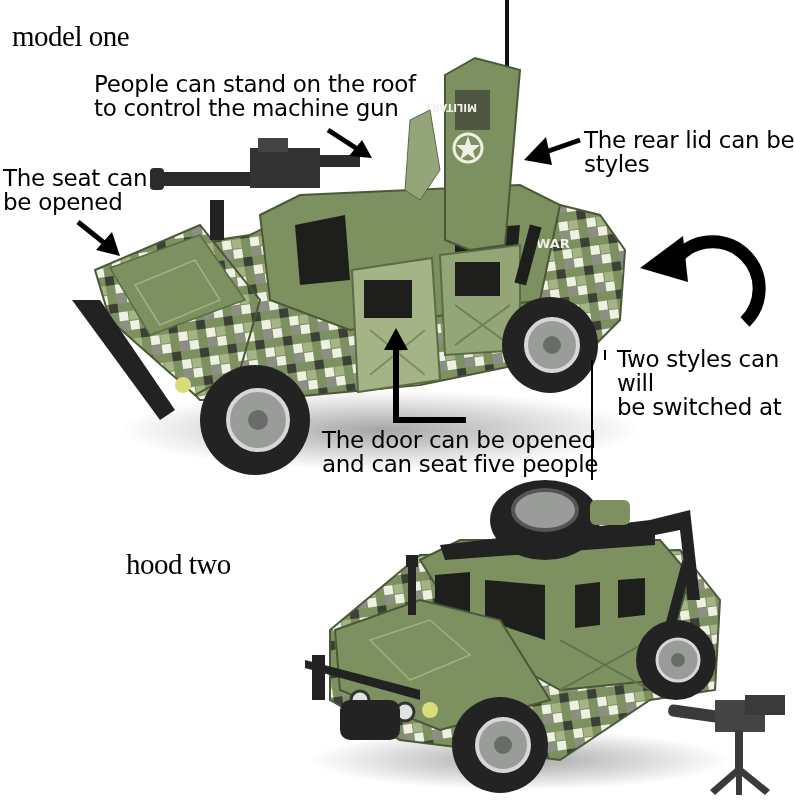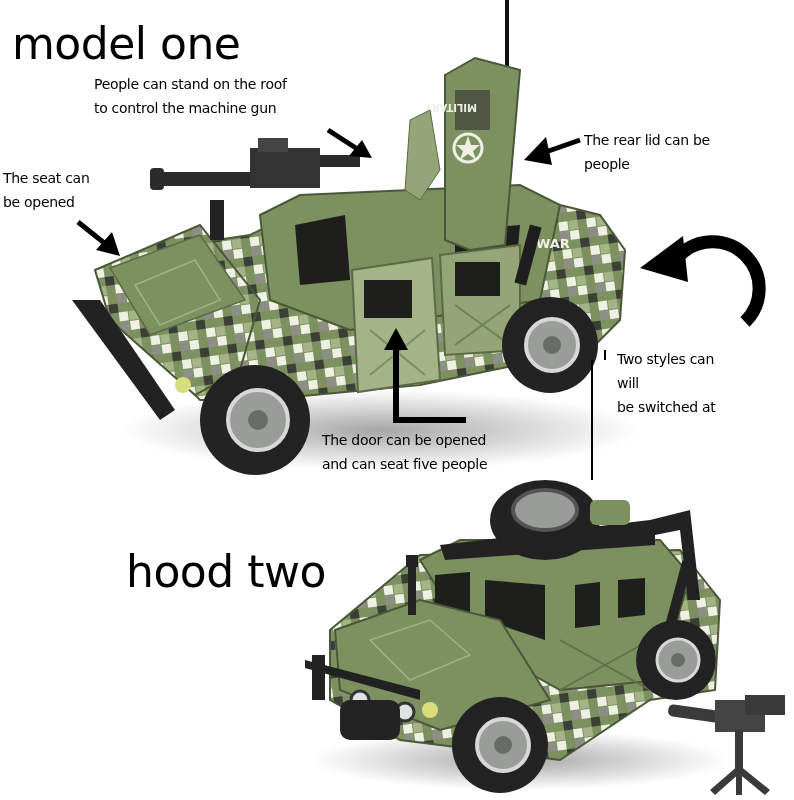--- a/index.html
+++ b/index.html
@@ -1,20 +1,20 @@
 <!DOCTYPE html>
 <html><head>
 <meta charset="utf-8">
 <style>
   html, body { margin: 0; padding: 0; background: #ffffff; }
   body { width: 794px; height: 800px; position: relative; overflow: hidden;
          font-family: "DejaVu Sans", "Liberation Sans", sans-serif; color: #000; }
   .abs { position: absolute; }
-  .title { font-size: 44px; letter-spacing: -0.5px; line-height: 1; }
-  .label { font-size: 14px; line-height: 24px; letter-spacing: -0.3px; white-space: nowrap; }
+  .title { font-size: 29px; letter-spacing: -0.5px; line-height: 1; font-family: Liberation Serif, serif; }
+  .label { font-size: 23px; line-height: 24px; letter-spacing: -0.3px; white-space: nowrap; }
   svg { position: absolute; left: 0; top: 0; }
 </style>
 </head>
 <body>
 
 <svg width="794" height="800" viewBox="0 0 794 800">
   <defs>
     <pattern id="camo" width="28" height="28" patternUnits="userSpaceOnUse" patternTransform="rotate(-8)">
       <rect width="28" height="28" fill="#7d9160"></rect>
       <rect x="0" y="0" width="9" height="9" fill="#eef0e4"></rect>
@@ -186,21 +186,21 @@
   <div class="label">to control the machine gun</div>
 </div>
 
 <div class="abs" style="left:3px; top:166px;">
   <div class="label">The seat can</div>
   <div class="label">be opened</div>
 </div>
 
 <div class="abs" style="left:584px; top:128px;">
   <div class="label">The rear lid can be</div>
-  <div class="label">people</div>
+  <div class="label">styles</div>
 </div>
 
 <div class="abs" style="left:617px; top:347px;">
   <div class="label">Two styles can</div>
   <div class="label">will</div>
   <div class="label">be switched at</div>
 </div>
 
 <div class="abs" style="left:322px; top:428px;">
   <div class="label">The door can be opened</div>

